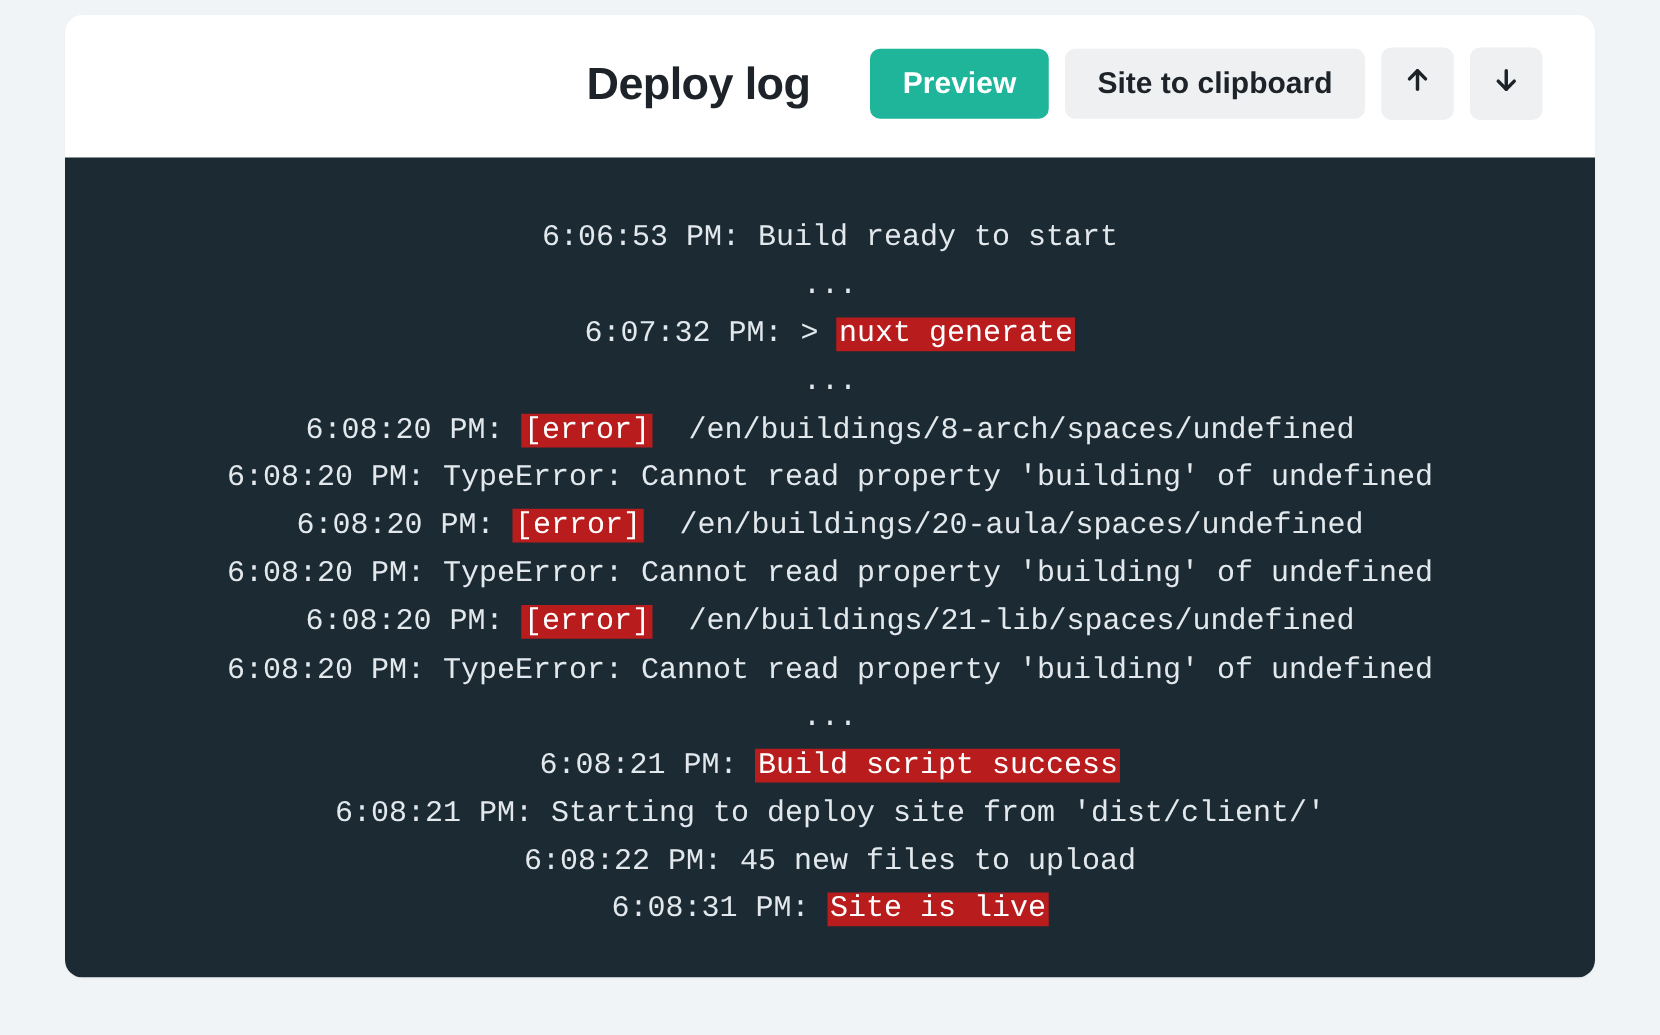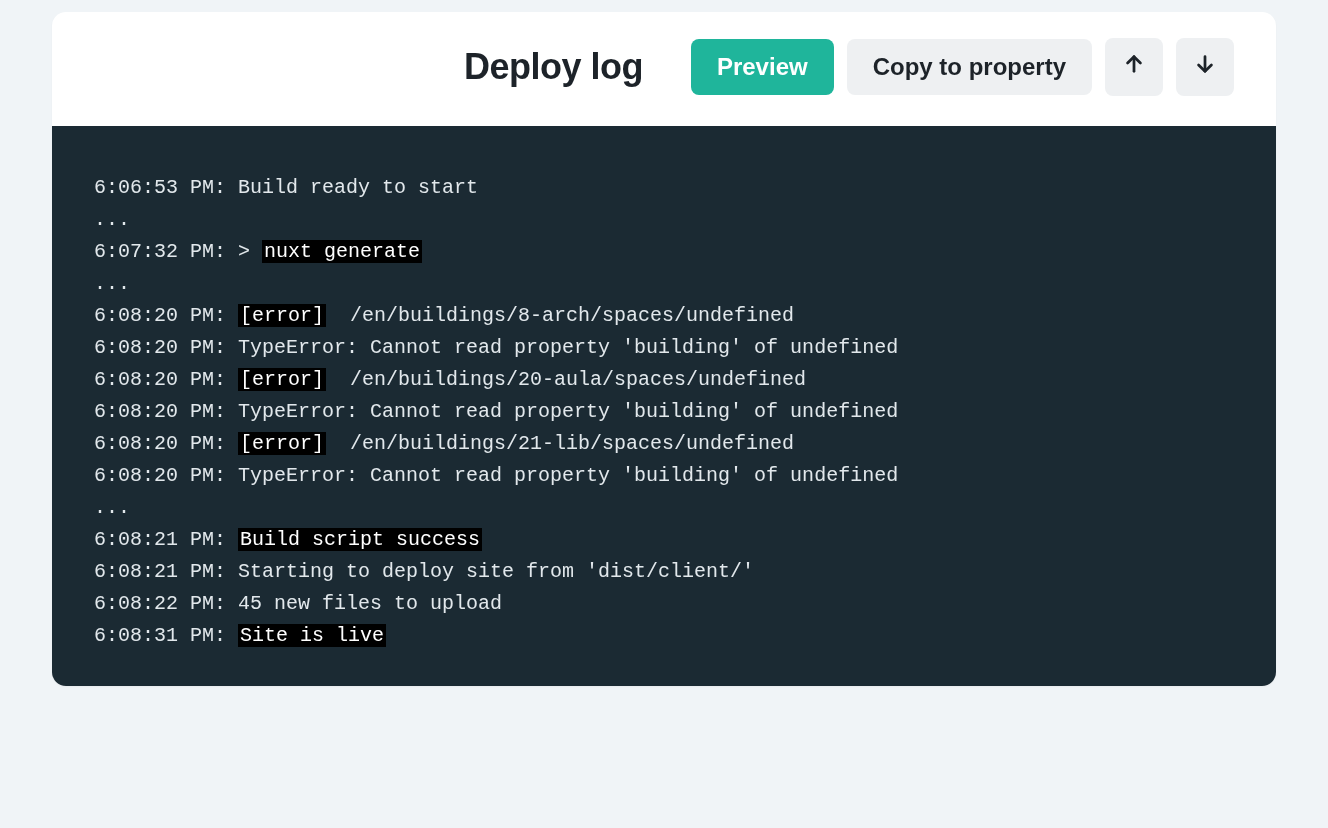--- a/index.html
+++ b/index.html
@@ -67,44 +67,45 @@
       stroke: #1d2329;
       stroke-width: 3;
       fill: none;
       stroke-linecap: round;
       stroke-linejoin: round;
     }
     .log {
       background: #1b2a33;
       color: #e2e8ec;
       font-family: "SFMono-Regular", Consolas, "Liberation Mono", Menlo, monospace;
-      font-size: 20px;
+      font-size: 24px;
       line-height: 1.6;
       padding: 46px 42px 34px 42px;
       white-space: pre-wrap;
       word-break: break-word;
+      text-align: center;
     }
     .log-line {
       display: block;
     }
     .hl {
-      background: #000000;
+      background: #b91c1c;
       color: #ffffff;
       padding: 0 2px;
     }
   </style>
 </head>
 <body>
 
 <div class="card">
   <div class="header">
     <h1 class="title">Deploy log</h1>
     <div class="actions">
       <button class="btn btn-primary">Preview</button>
-      <button class="btn btn-secondary">Copy to property</button>
+      <button class="btn btn-secondary">Site to clipboard</button>
       <button class="btn btn-icon">
         <span>
           <svg viewBox="0 0 24 24">
               <path d="M12 20V4"></path>
               <path d="M5 11l7-7 7 7"></path>
             </svg>
         </span>
       </button>
       <button class="btn btn-icon">
         <span>

